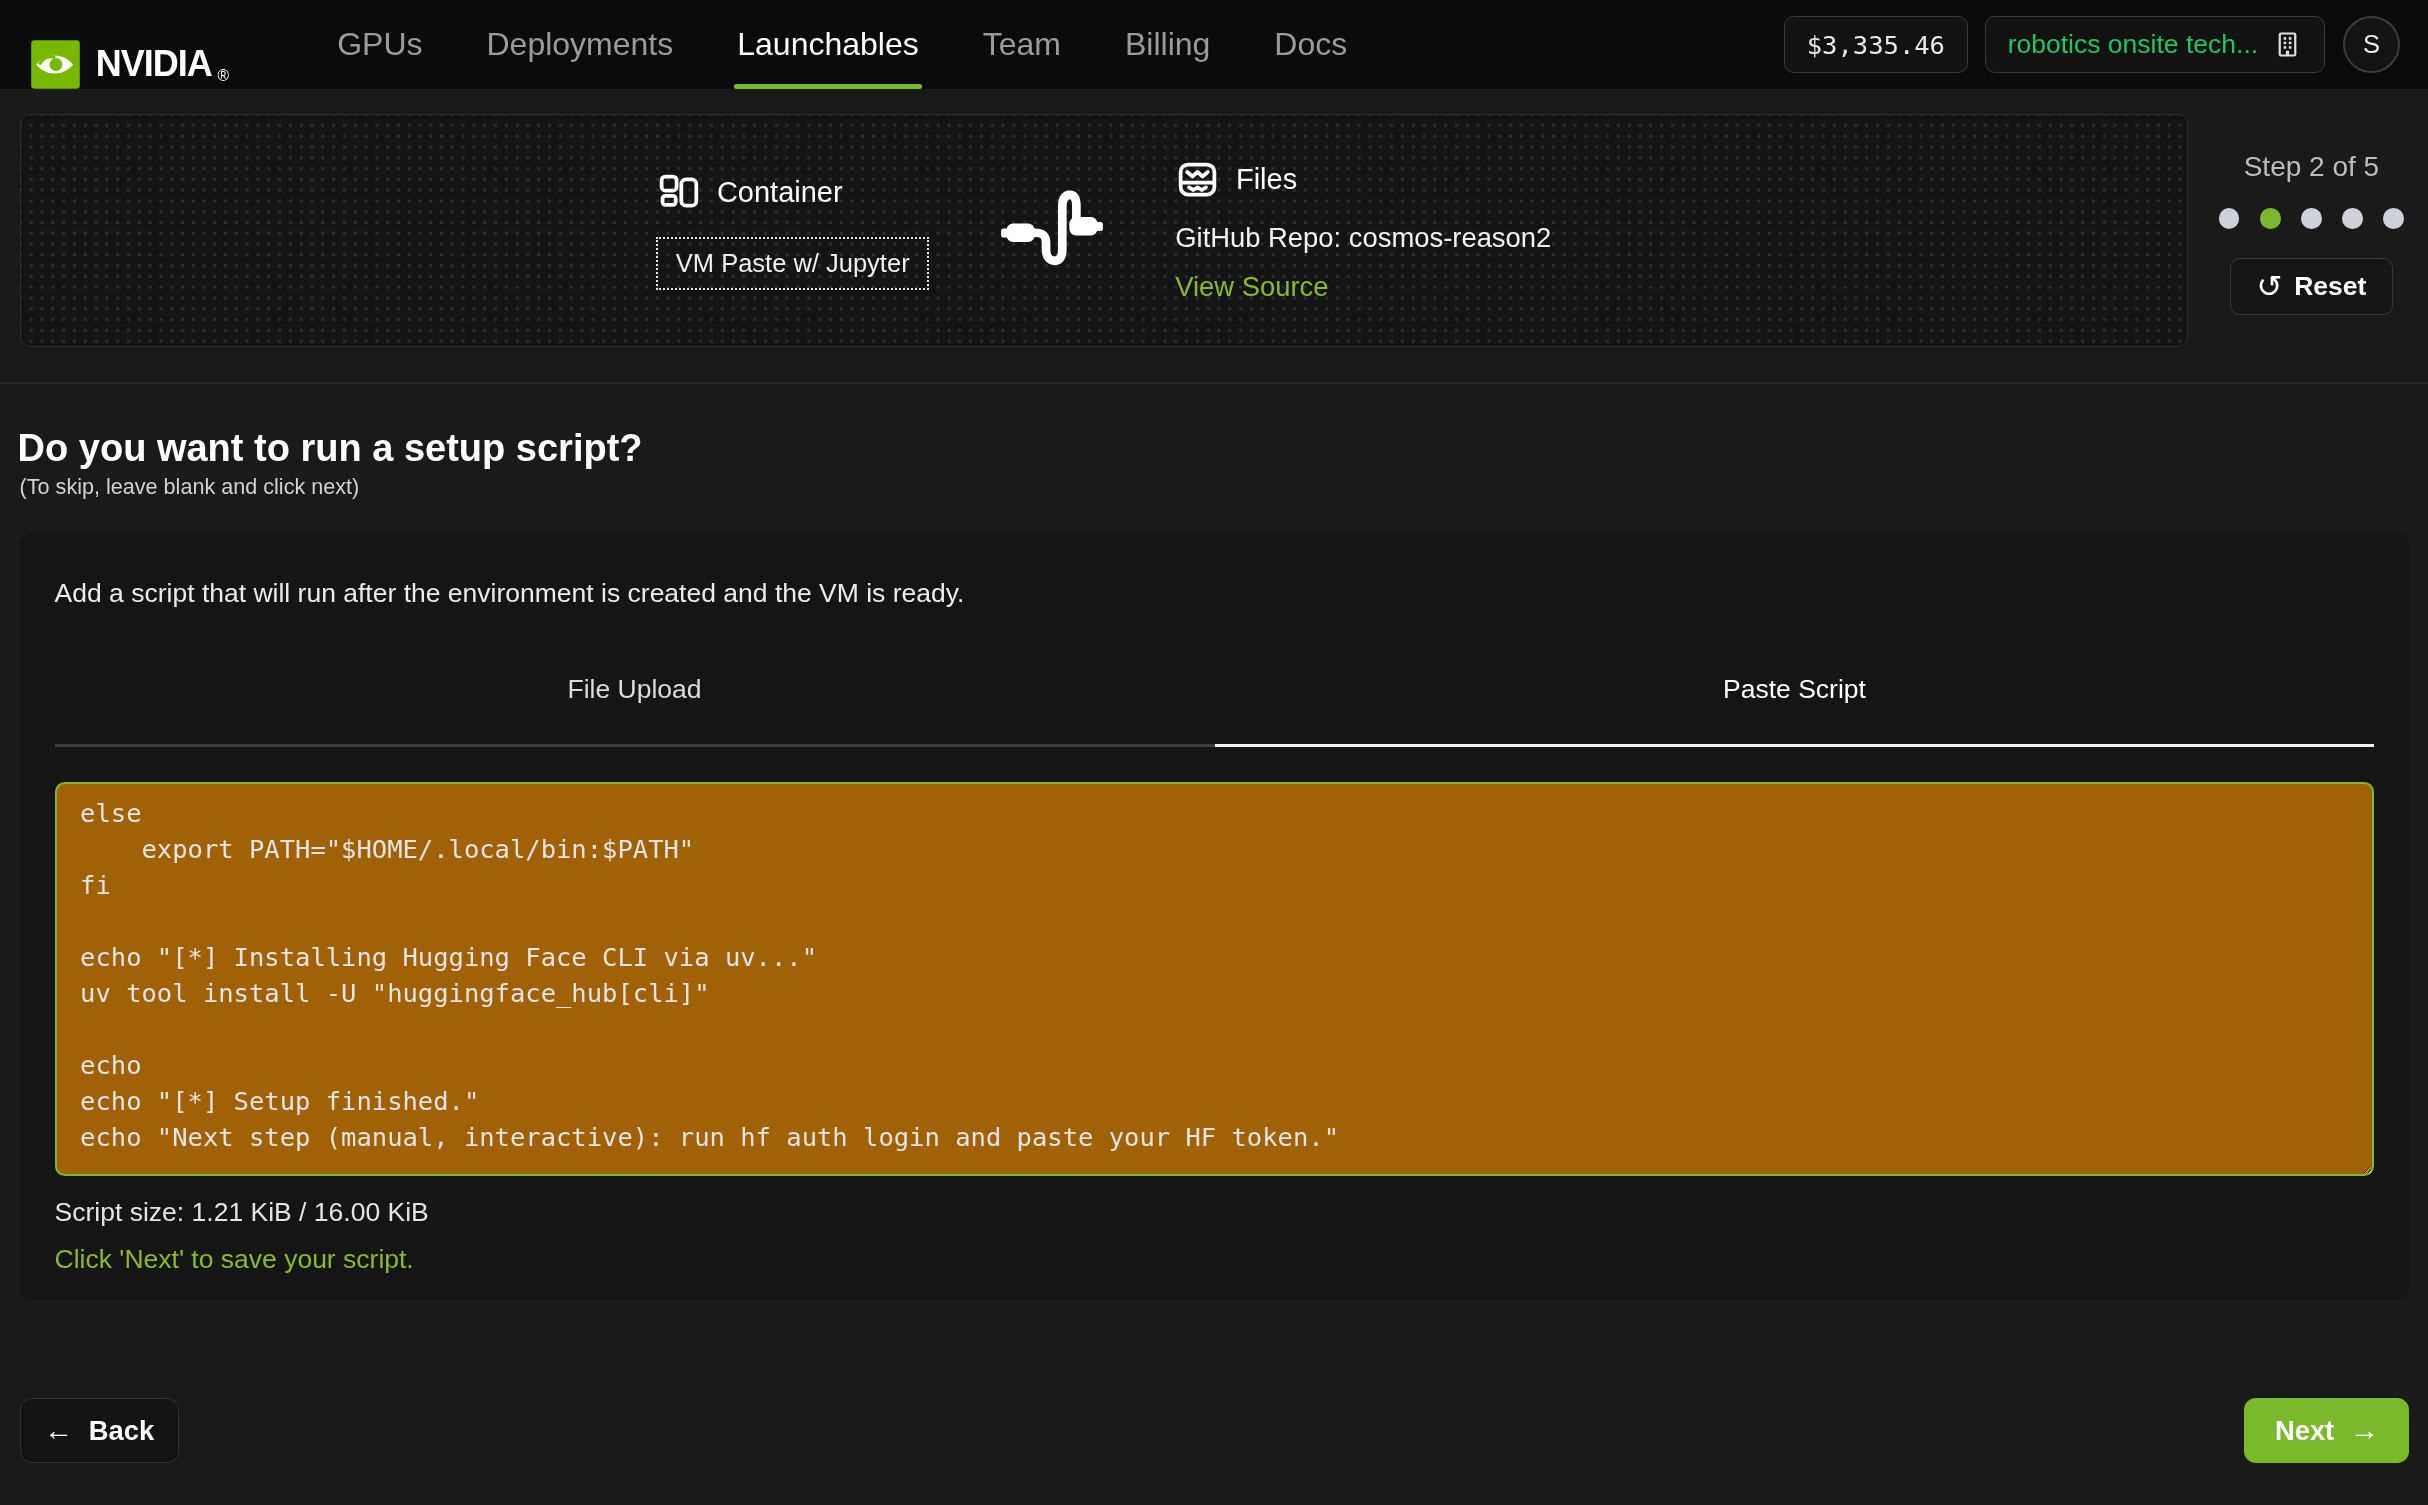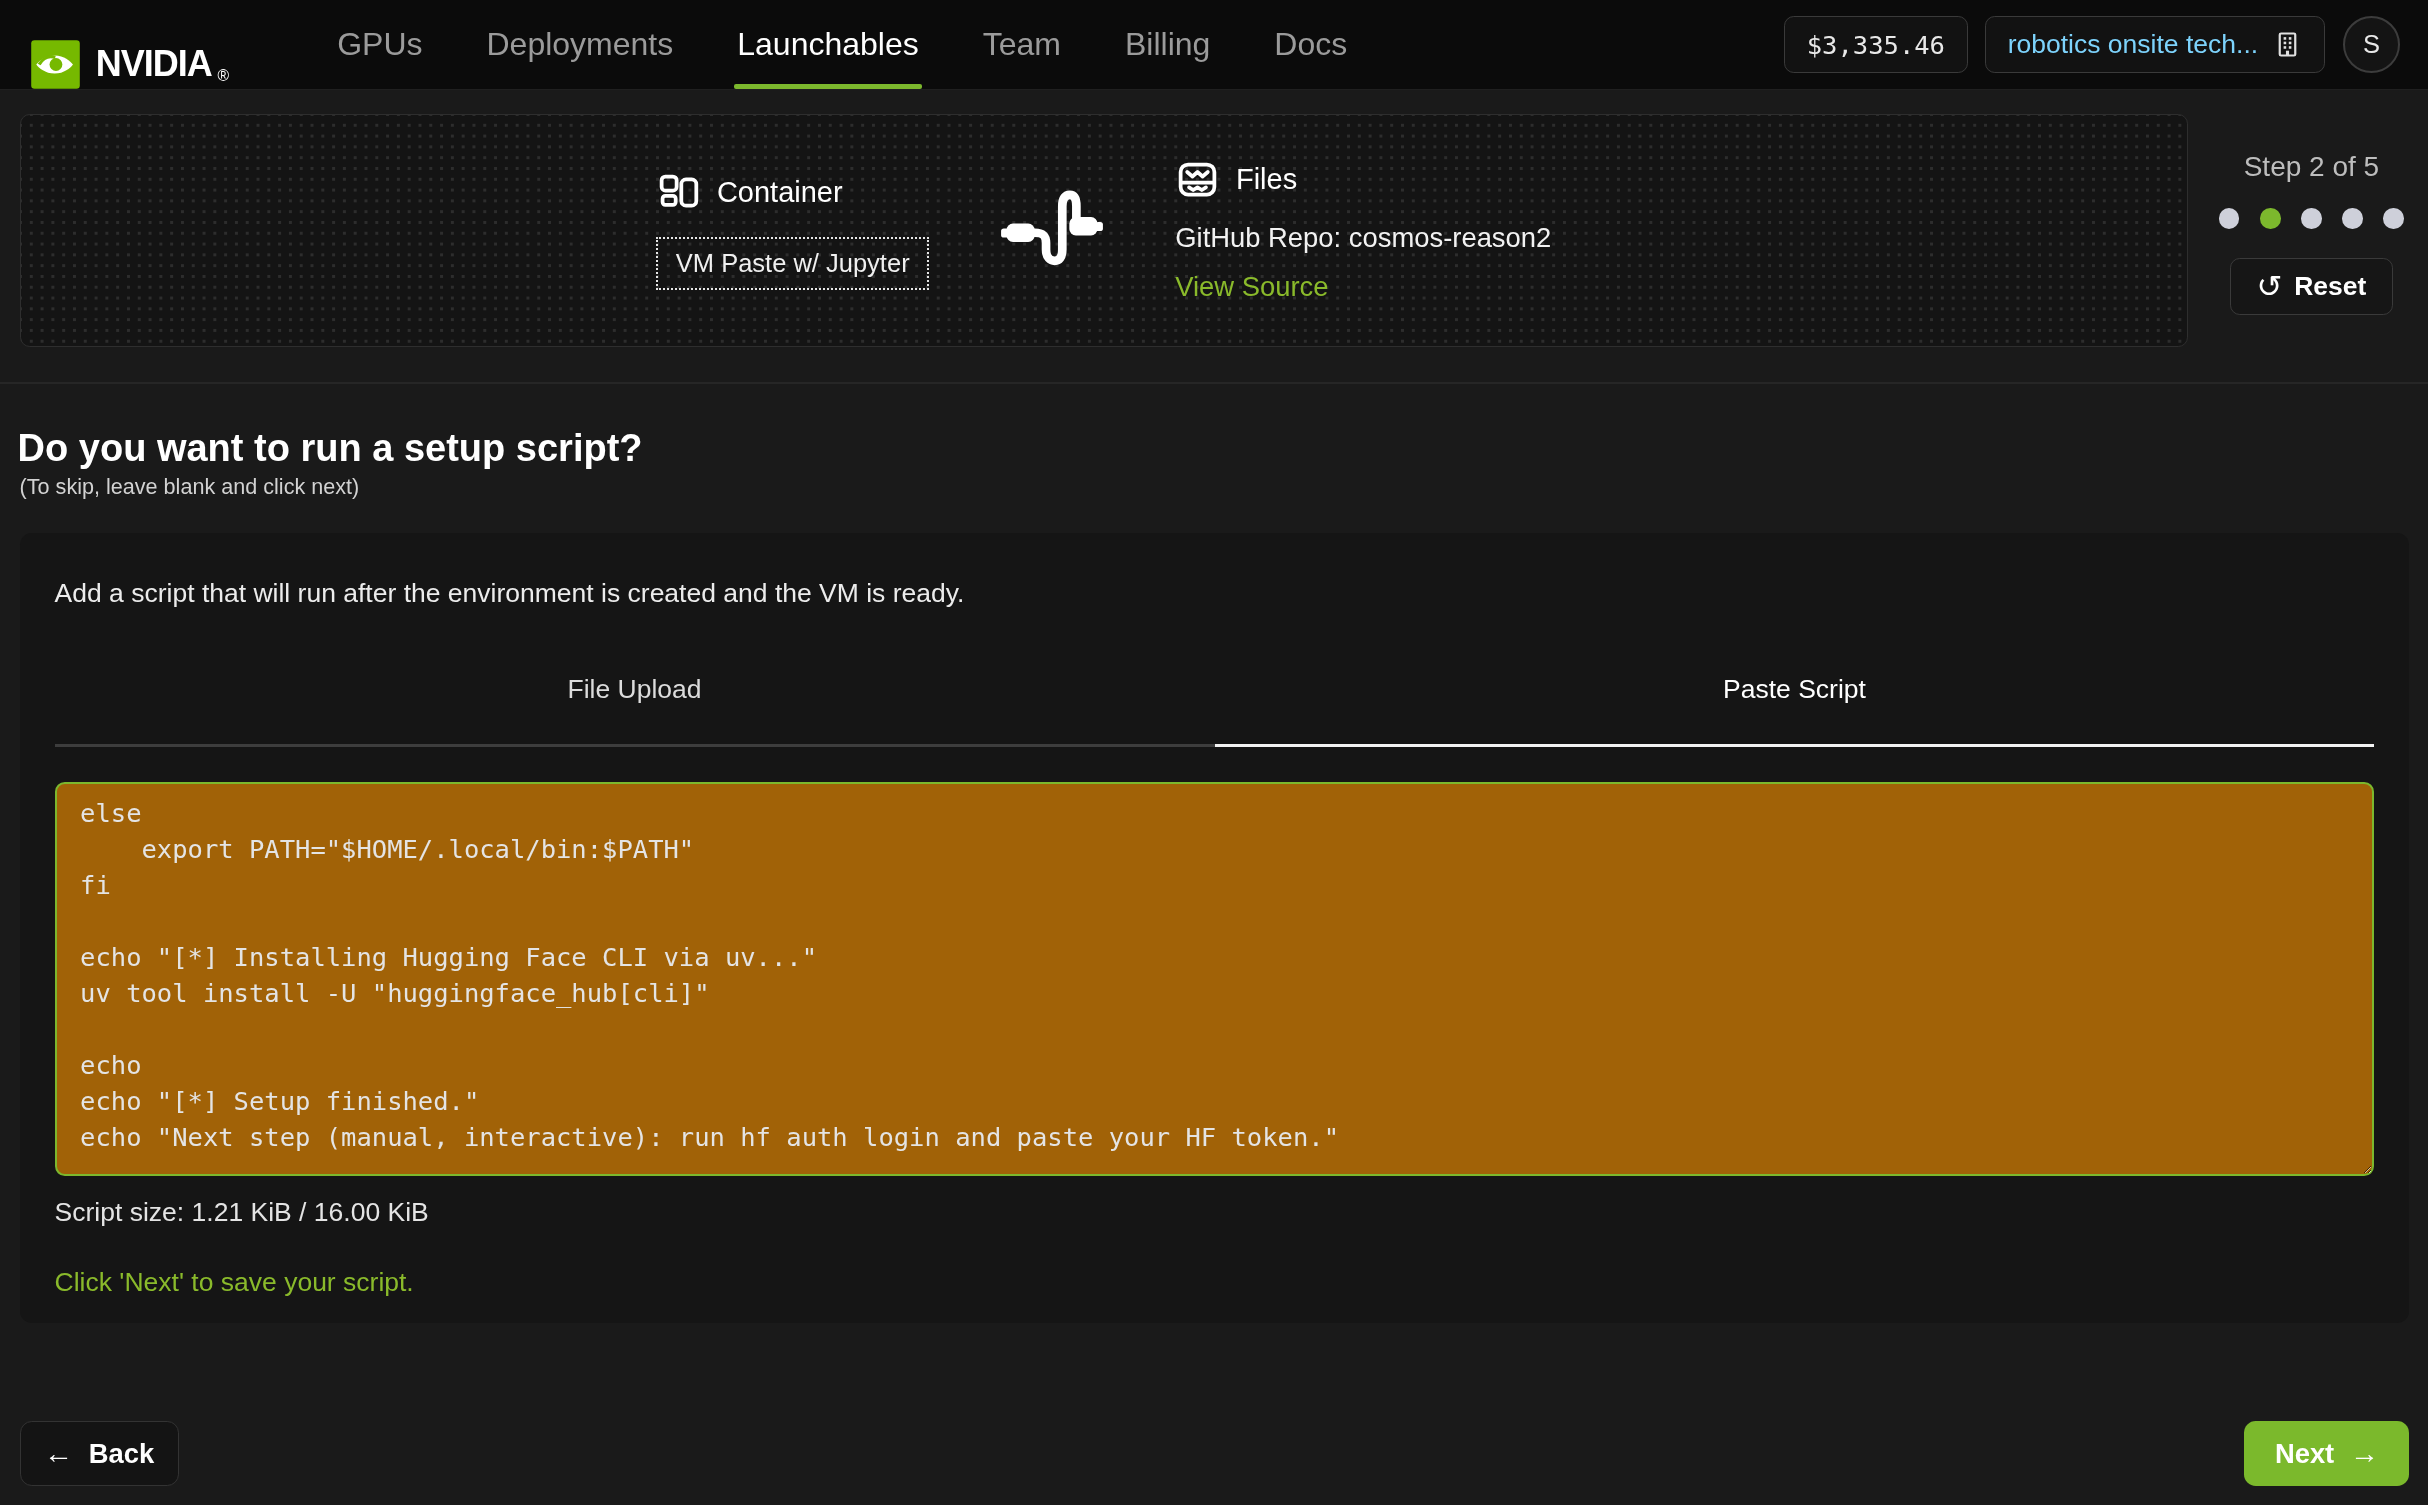--- a/index.html
+++ b/index.html
@@ -15,21 +15,21 @@
   .nav-items { display:flex; height:100%; margin-left:76px; }
   .nav-item { position:relative; height:100%; display:flex; align-items:center;
               padding:0 32px; font-size:32px; color:#9b9b9b; cursor:pointer; }
   .nav-item.active { color:#fff; }
   .nav-item.active::after { content:""; position:absolute; left:29px; right:29px; bottom:0;
               height:4.9px; background:#7cb82d; border-radius:2px; }
   .nav-right { margin-left:auto; display:flex; align-items:center; gap:17.6px; }
   .pill { height:57px; border:1px solid #3a3a3a; border-radius:9.8px; display:flex;
           align-items:center; padding:0 21.6px; background:#121212; }
   .pill.balance { font-family:"DejaVu Sans Mono","Liberation Mono",monospace; font-size:25.5px; color:#e8e8e8; }
-  .pill.org { font-size:26.5px; color:#7dd3fc; gap:13.7px; }
+  .pill.org { font-size:26.5px; color:#22c55e; gap:13.7px; }
   .avatar { width:57px; height:57px; border-radius:50%; border:2px solid #3c3c3c;
             background:#141414; display:flex; align-items:center; justify-content:center;
             font-size:25.5px; color:#e8e8e8; }
 
   
   .strip { display:flex; padding:23.5px 19.6px 7.8px 19.6px; }
   .summary-panel { flex:1; height:233px; border:1px solid #2e2e2e; border-radius:9.8px;
         background-color:#141414;
         background-image:radial-gradient(circle,#2d2d2d 1.7px,transparent 1.8px);
         background-size:10.8px 10.8px; background-position:4.9px 4.9px;
@@ -61,21 +61,21 @@
   .desc { font-size:26.5px; color:#ececec; }
   .tabs { display:flex; margin-top:65px; }
   .tab { flex:1; text-align:center; font-size:26.5px; padding-bottom:39px; cursor:pointer;
          color:#dcdcdc; border-bottom:3.9px solid #3d3d3d; }
   .tab.active { color:#fff; border-bottom:3.9px solid #f2f2f2; }
   .script-area { display:block; width:100%; height:394px; margin-top:35px; background:#a16207;
         border:2.9px solid #7cb82d; border-radius:9.8px; color:#e4e4e4; resize:both;
         font-family:"DejaVu Sans Mono","Liberation Mono",monospace; font-size:25.5px;
         line-height:36px; padding:11.8px 23.5px; outline:none; white-space:pre; overflow:hidden; }
   .size-line { margin-top:21px; font-size:26.5px; color:#e4e4e4; }
-  .save-hint { margin-top:39px; font-size:26.5px; color:#8aba2b; }
+  .save-hint { margin-top:16px; font-size:26.5px; color:#8aba2b; }
 
   
   .footer { margin-top:98px; padding:0 19.6px; display:flex; align-items:center; }
   .back-btn { width:159px; height:65px; background:#141414; border:1px solid #333;
         border-radius:11.8px; display:flex; align-items:center; justify-content:center;
         gap:15.7px; font-size:27.4px; font-weight:600; color:#fff; cursor:pointer; }
   .back-arrow { font-size:29px; font-weight:normal; }
   .next-btn { margin-left:auto; width:165px; height:65px; background:#7bb92c; border:none;
         border-radius:11.8px; display:flex; align-items:center; justify-content:center;
         gap:15.7px; font-size:27.4px; font-weight:600; color:#fff; cursor:pointer; }

